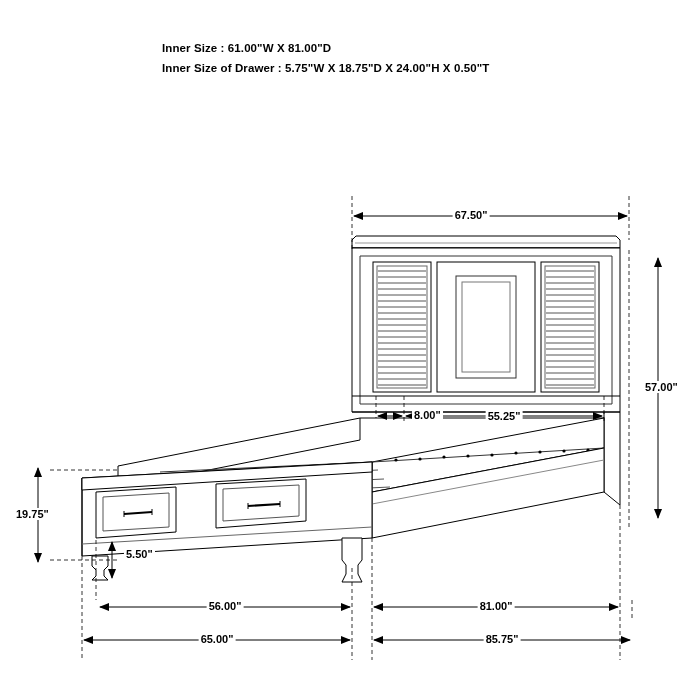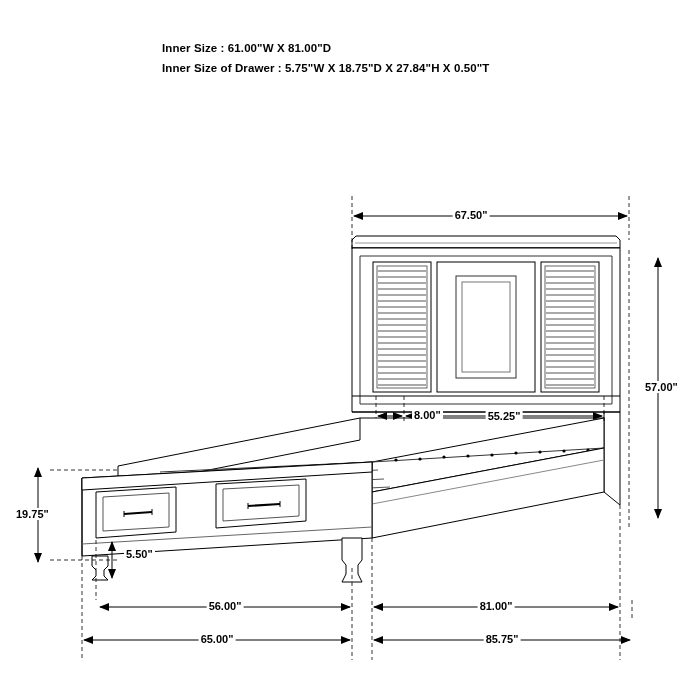--- a/index.html
+++ b/index.html
@@ -47,21 +47,21 @@
     padding: 0 2px;
     color: #000;
   }
 </style>
 </head>
 <body>
 
 <div id="stage">
 
   <div class="note" id="note1">Inner Size : 61.00"W X 81.00"D</div>
-  <div class="note" id="note2">Inner Size of Drawer : 5.75"W X 18.75"D X 27.84"H X 0.50"T</div>
+  <div class="note" id="note2">Inner Size of Drawer : 5.75"W X 18.75"D X 24.00"H X 0.50"T</div>
 
   <svg id="drawing" viewBox="0 0 700 700">
     <defs>
       <marker id="arrR" markerWidth="10" markerHeight="8" refX="9" refY="4" orient="auto" markerUnits="userSpaceOnUse">
         <path d="M0,0 L10,4 L0,8 z" fill="#000"></path>
       </marker>
       <marker id="arrL" markerWidth="10" markerHeight="8" refX="1" refY="4" orient="auto" markerUnits="userSpaceOnUse">
         <path d="M10,0 L0,4 L10,8 z" fill="#000"></path>
       </marker>
     </defs>

